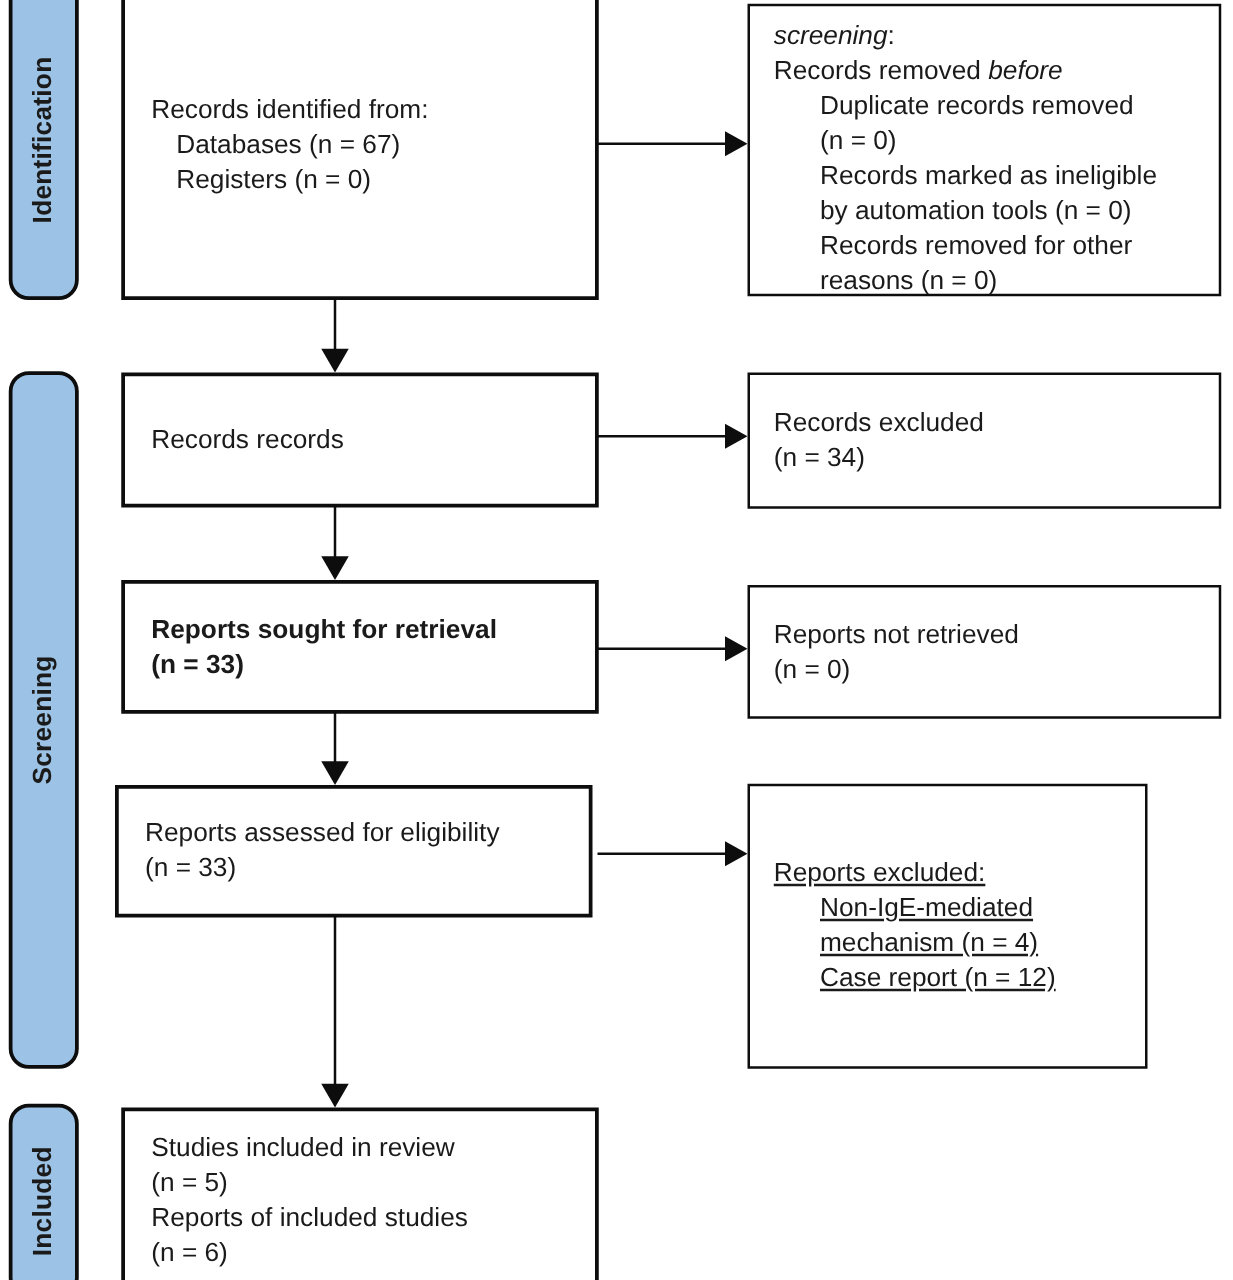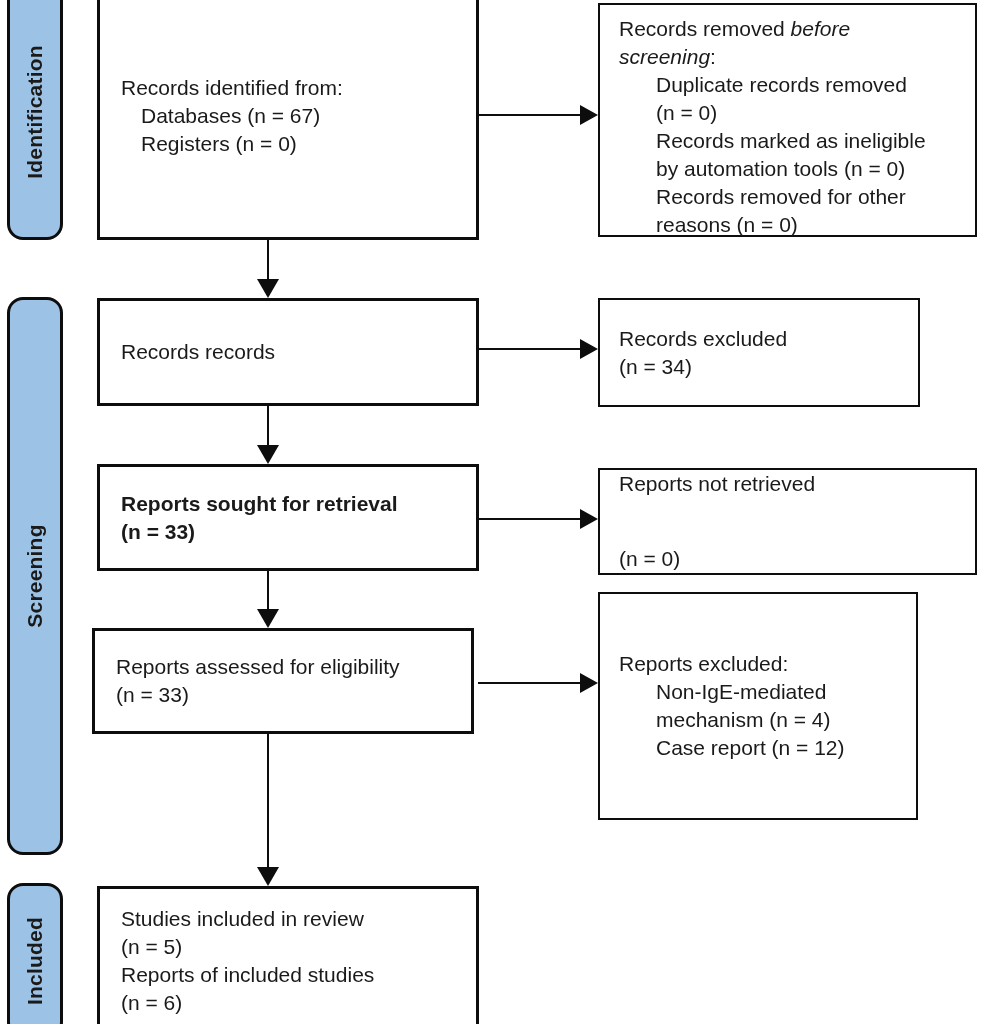--- a/index.html
+++ b/index.html
@@ -105,41 +105,41 @@
   </div>
 
   <div class="box top-align" style="left:97px; top:886px; width:382px; height:155px; padding-top:16px;">
     <div>Studies included in review</div>
     <div>(n = 5)</div>
     <div>Reports of included studies</div>
     <div>(n = 6)</div>
   </div>
 
   <div class="box right top-align" style="left:598px; top:3px; width:379px; height:234px; padding-top:10px;">
+    <div><i>screening</i><span>:</span></div>
     <div><span>Records removed </span><i>before</i></div>
-    <div><i>screening</i><span>:</span></div>
     <div class="indent">Duplicate records removed</div>
     <div class="indent">(n = 0)</div>
     <div class="indent">Records marked as ineligible</div>
     <div class="indent">by automation tools (n = 0)</div>
     <div class="indent">Records removed for other</div>
     <div class="indent">reasons (n = 0)</div>
   </div>
 
-  <div class="box right" style="left:598px; top:298px; width:322px; height:109px;">
+  <div class="box right" style="left:598px; top:298px; width:379px; height:109px;">
     <div>Records excluded</div>
     <div>(n = 34)</div>
   </div>
 
-  <div class="box right" style="left:598px; top:468px; width:379px; height:107px;justify-content:space-between;">
+  <div class="box right" style="left:598px; top:468px; width:379px; height:107px;">
     <div>Reports not retrieved</div>
     <div>(n = 0)</div>
   </div>
 
-  <div class="box right" style="left:598px; top:592px; width:320px; height:228px;">
+  <div class="box right" style="left:598px; top:627px; width:320px; height:228px;text-decoration:underline;">
     <div>Reports excluded:</div>
     <div class="indent">Non-IgE-mediated</div>
     <div class="indent">mechanism (n = 4)</div>
     <div class="indent">Case report (n = 12)</div>
   </div>
 
   <div>
     <div class="vline" style="top:240px; height:42px;"></div>
     <div class="vhead" style="top:279px;"></div>
   </div>

